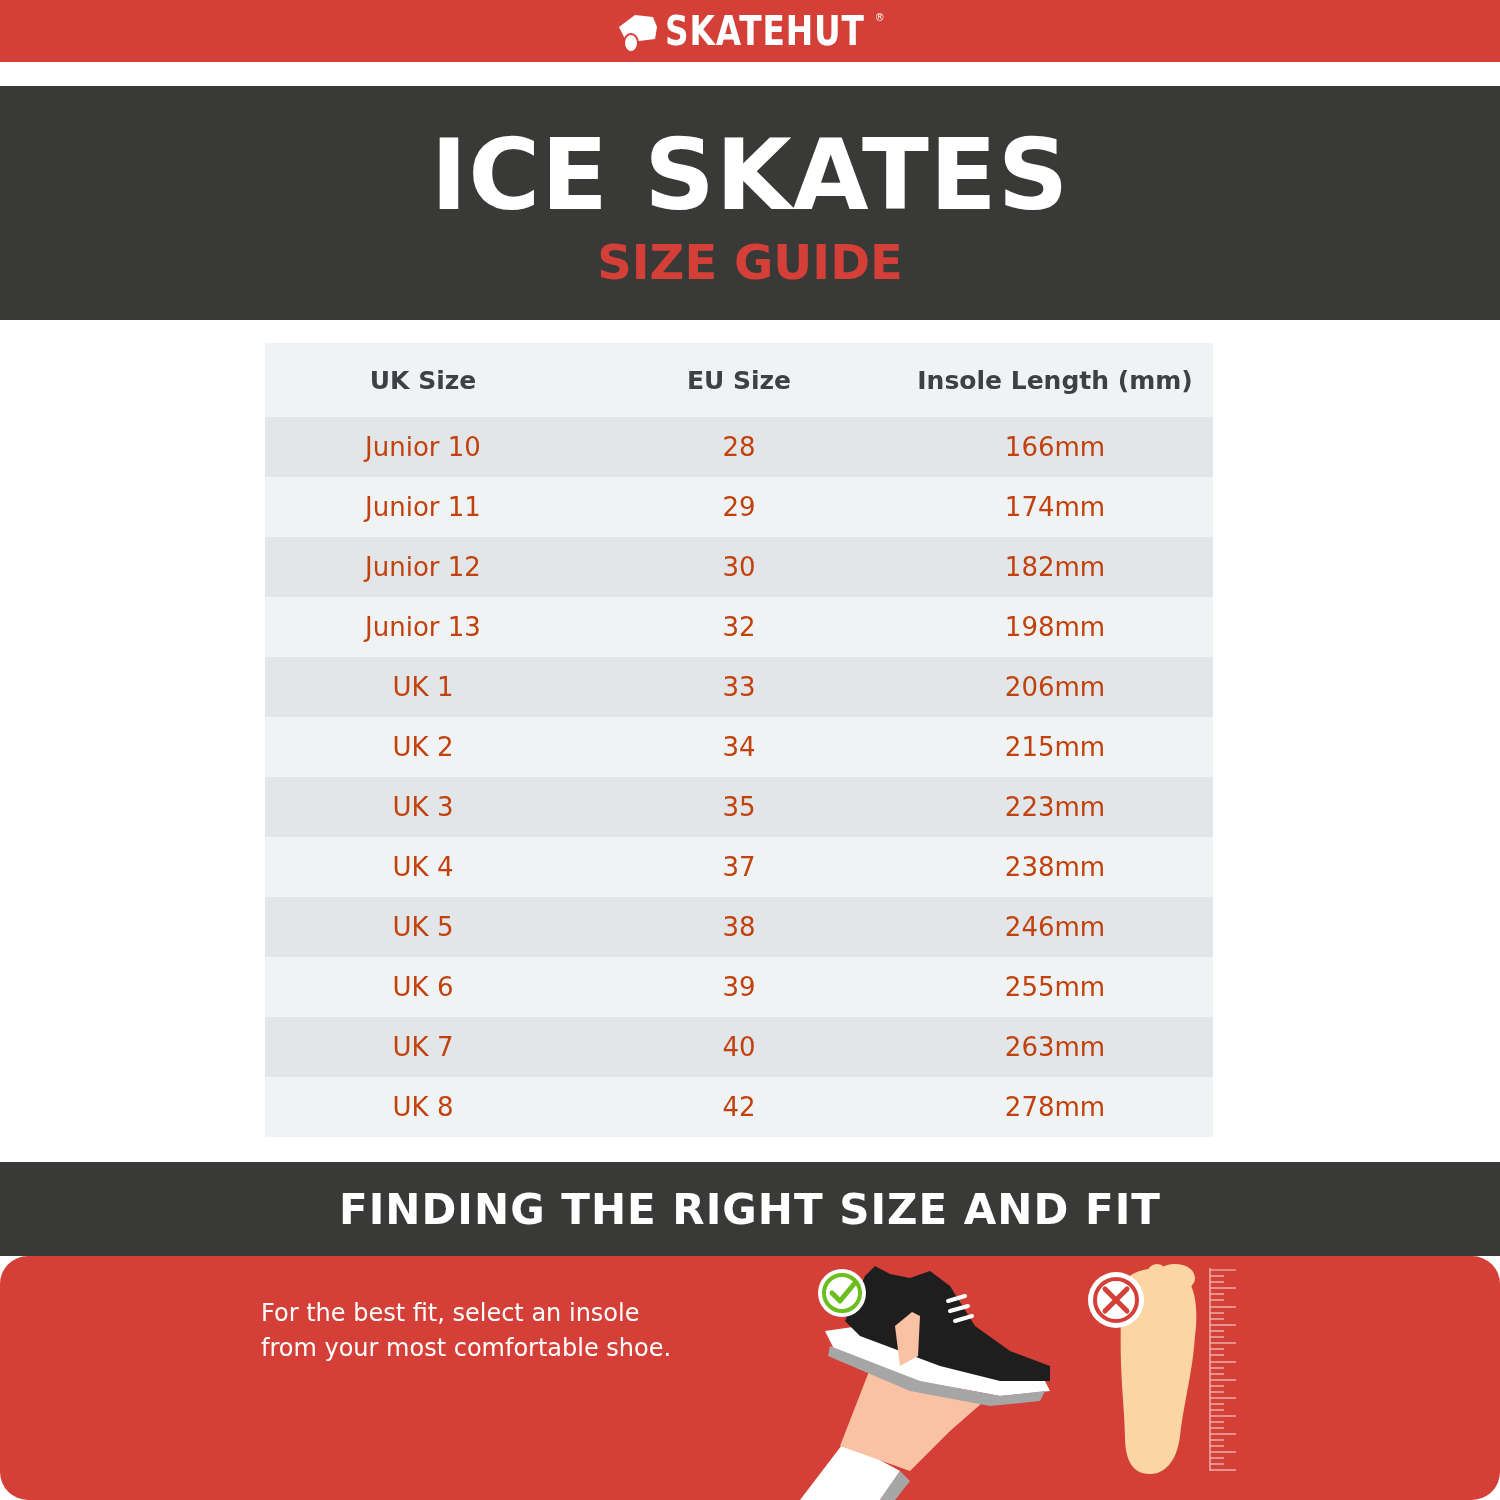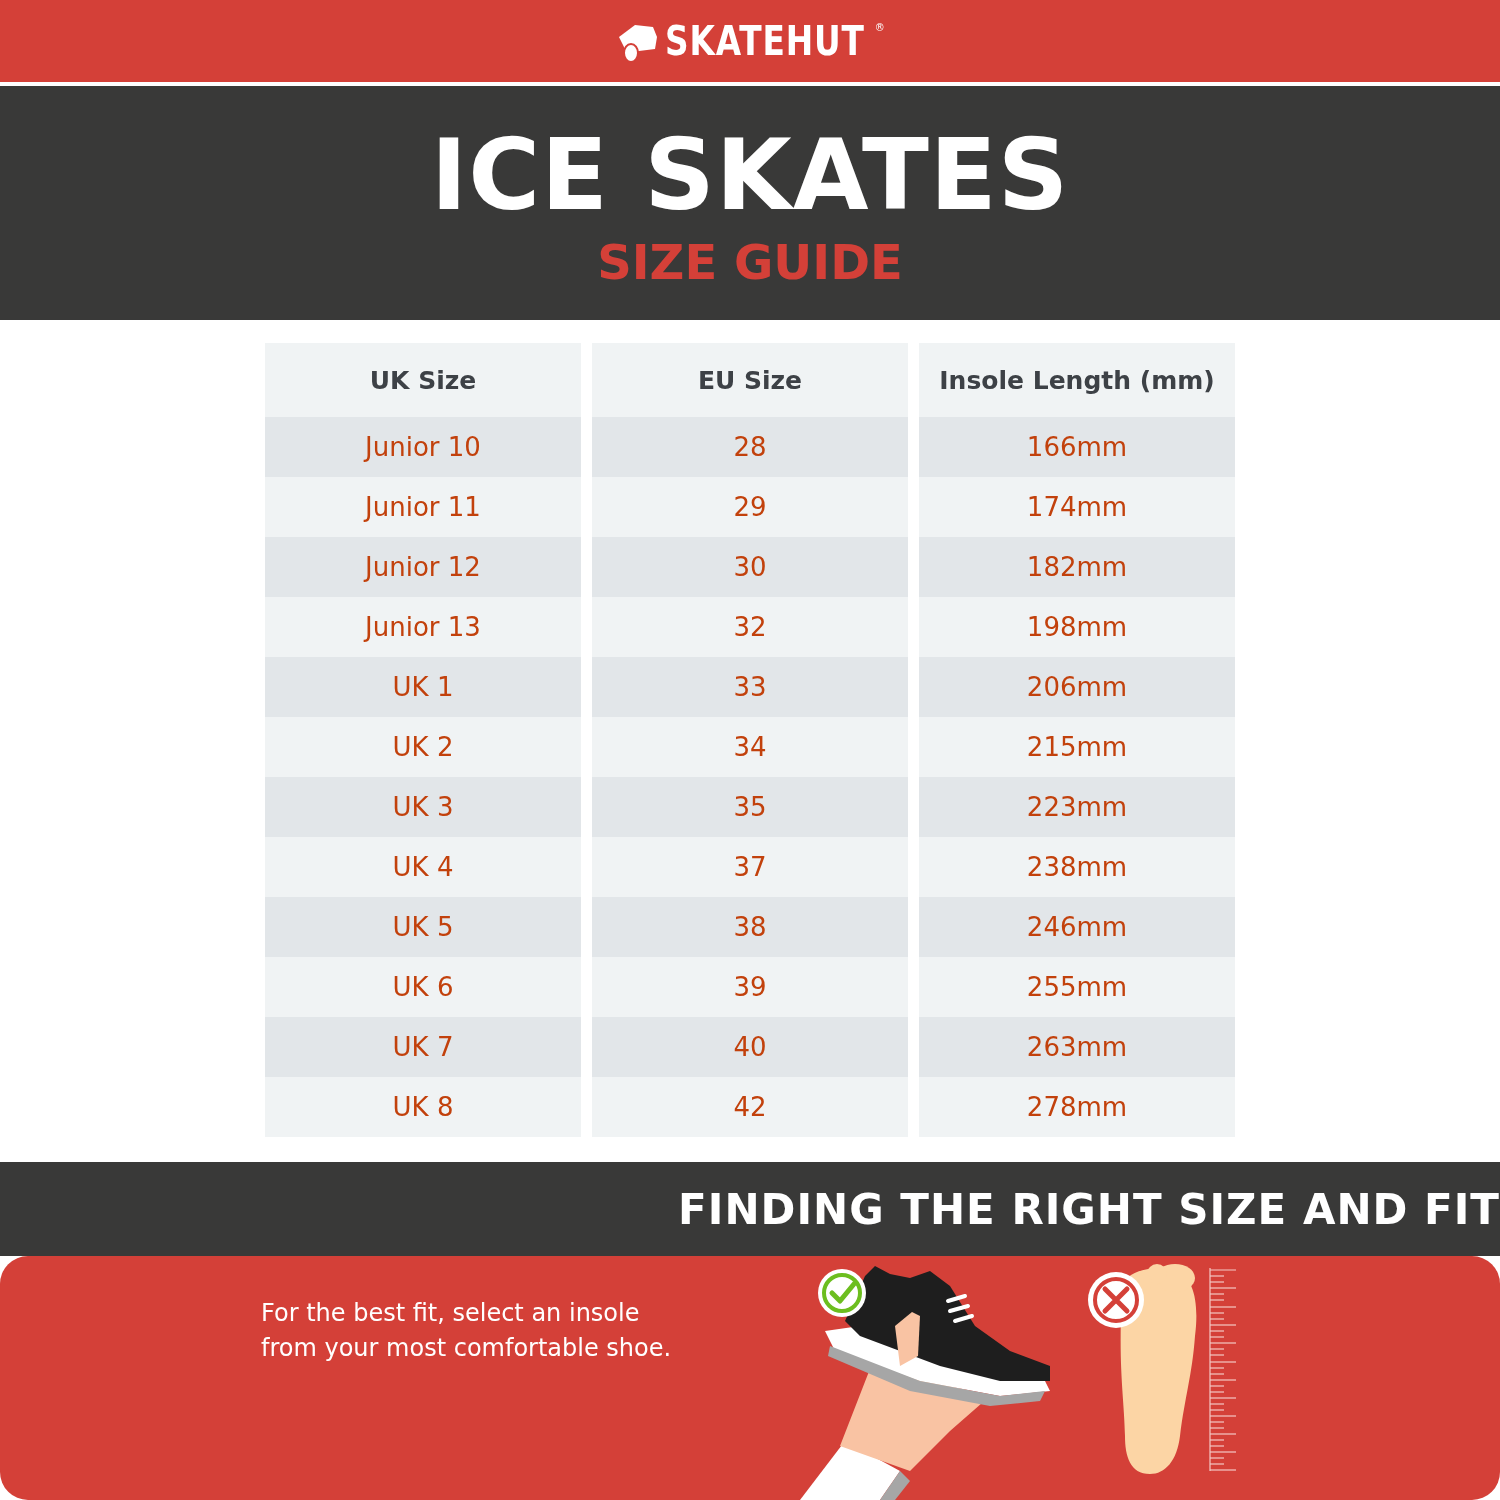--- a/index.html
+++ b/index.html
@@ -1,36 +1,36 @@
 <!DOCTYPE html>
 <html><head>
 <meta charset="utf-8">
 <style>
   * { margin: 0; padding: 0; box-sizing: border-box; }
   html, body { width: 1500px; height: 1500px; overflow: hidden; background: #ffffff; }
   body { font-family: "DejaVu Sans", "Liberation Sans", sans-serif; position: relative; }
 
-  .top-bar { position: absolute; left: 0; top: 0; width: 1500px; height: 82px; background: #d44038; display: flex; align-items: center; justify-content: center; }
+  .top-bar { position: absolute; left: 0; top: 0; width: 1500px; height: 62px; background: #d44038; display: flex; align-items: center; justify-content: center; }
   .logo { display: flex; align-items: center; gap: 6px; }
   .logo-text { color: #ffffff; font-family: "DejaVu Sans", sans-serif; font-weight: bold; font-size: 40px; letter-spacing: 1px; transform: scaleX(0.82); transform-origin: left center; margin-right: -40px; }
   .logo-reg { color: #ffffff; font-size: 10px; position: relative; top: -14px; }
 
   .title-band { position: absolute; left: 0; top: 86px; width: 1500px; height: 234px; background: #393938; text-align: center; }
   .title-main { color: #ffffff; font-family: "DejaVu Sans", sans-serif; font-weight: bold; font-size: 98px; line-height: 98px; padding-top: 40px; letter-spacing: 1px; }
   .title-sub { color: #d44038; font-family: "DejaVu Sans", sans-serif; font-weight: bold; font-size: 48px; line-height: 64px; margin-top: 6px; }
 
   .table { position: absolute; left: 265px; top: 343px; width: 970px; }
-  .t-row { display: flex; gap: 11px; }
+  .t-row { display: flex; }
   .t-cell { flex: 0 0 316px; display: flex; align-items: center; justify-content: center; color: #c2410c; font-size: 26px; }
   .t-head .t-cell { height: 74px; background: #f0f3f4; font-weight: bold; font-size: 25px; color: #3d4146; }
   .t-body .t-cell { height: 60px; }
   .t-body.odd .t-cell { background: #e2e6e9; }
   .t-body.even .t-cell { background: #f0f3f4; }
 
-  .fit-band { position: absolute; left: 0; top: 1162px; width: 1500px; height: 94px; background: #393938; display: flex; align-items: center; justify-content: flex-end; }
+  .fit-band { position: absolute; left: 0; top: 1162px; width: 1500px; height: 94px; background: #393938; display: flex; align-items: center; justify-content: center; }
   .fit-title { color: #ffffff; font-weight: bold; font-size: 42px; letter-spacing: 1px; }
 
   .bottom { position: absolute; left: 0; top: 1256px; width: 1500px; height: 244px; background: #d44038; overflow: hidden; border-radius: 28px; }
   .tips { position: absolute; left: 261px; top: 40px; width: 520px; color: #ffffff; font-size: 24px; line-height: 35px; }
   .tips p { margin-bottom: 15px; }
   .illus { position: absolute; left: 800px; top: 0; width: 460px; height: 244px; }
 </style>
 </head>
 <body>
 

